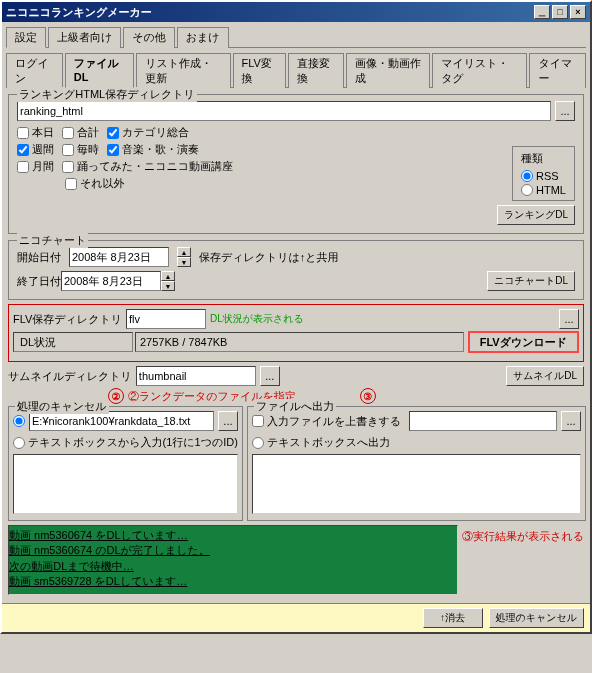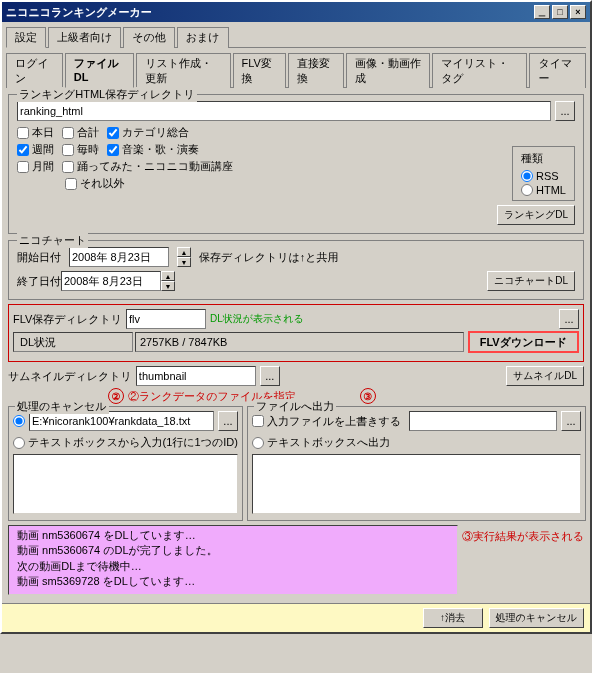--- a/index.html
+++ b/index.html
@@ -270,25 +270,26 @@
       border-bottom-color: #d4d0c8;
       background: white;
       resize: none;
       font-size: 11px;
       font-family: inherit;
     }
     .log-area {
       border: 1px solid #404040;
       border-right-color: #d4d0c8;
       border-bottom-color: #d4d0c8;
-      background: #f0abfc;
+      background: #15803d;
       height: 70px;
-      padding: 2px 8px;
+      padding: 2px 0;
       font-size: 11px;
       overflow-y: auto;
+      text-decoration: underline;
     }
     .log-text {
       font-size: 11px;
       line-height: 1.4;
     }
     .bottom-bar {
       display: flex;
       justify-content: flex-end;
       gap: 6px;
       padding: 4px 6px;

